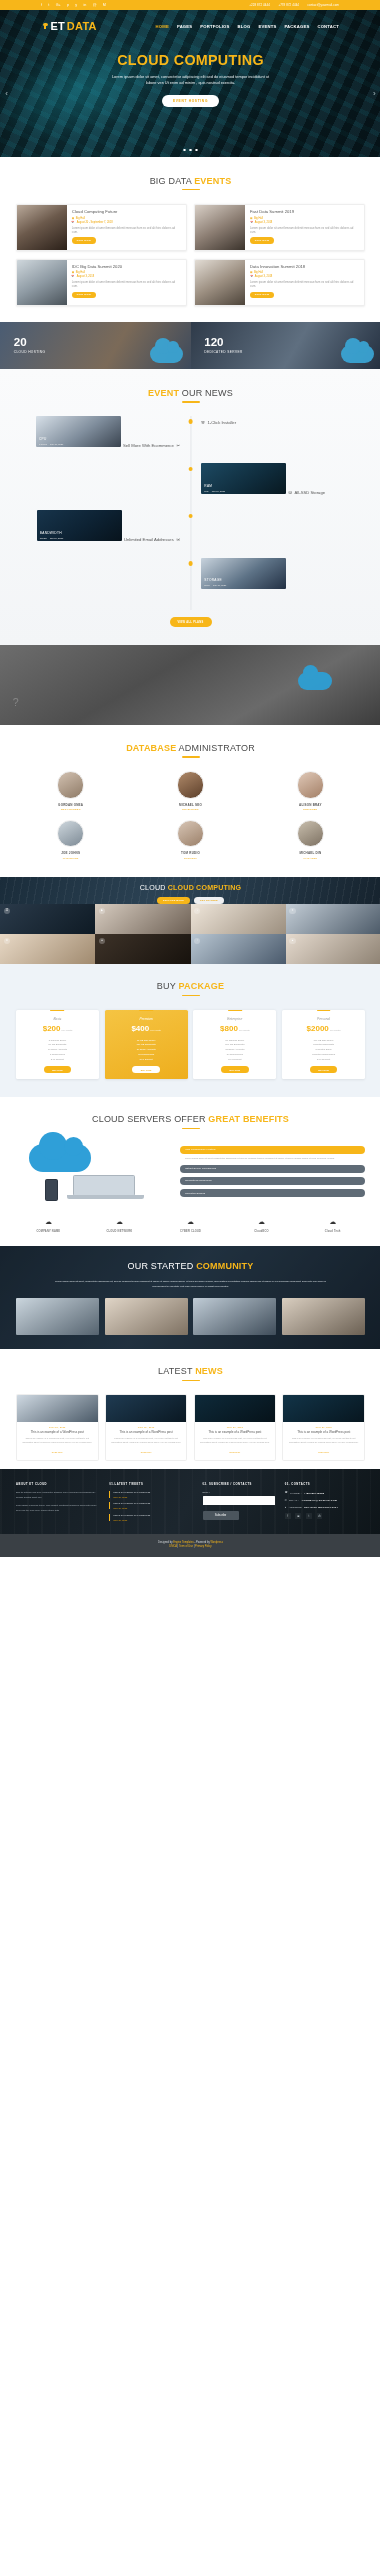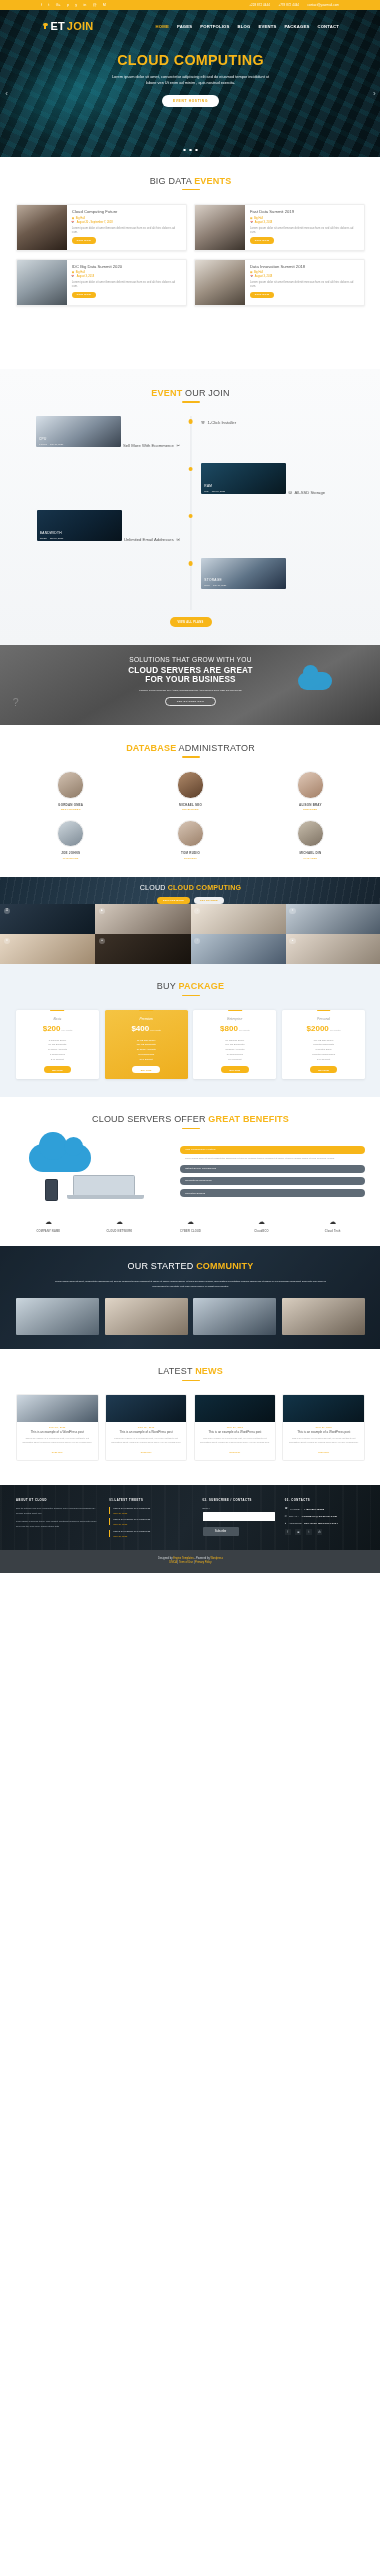--- a/index.html
+++ b/index.html
@@ -203,21 +203,21 @@
   .community .secTitle{position:relative;z-index:3;color:#fff}
   .comText{position:relative;z-index:3;margin:9.5px auto 0;width:285px;font-size:2.4px;color:#dfe6ea;line-height:1.95;text-align:center}
   .comPics{position:relative;z-index:3;display:grid;grid-template-columns:repeat(4,1fr);gap:5.3px;margin-top:8.5px}
   .comPic{height:37px;border-radius:1.1px}
   .cp1{background:linear-gradient(150deg,#cbd6de,#55636f)}
   .cp2{background:linear-gradient(150deg,#e0d5c7,#7e7162)}
   .cp3{background:linear-gradient(150deg,#c0ccd6,#3f4d5a)}
   .cp4{background:linear-gradient(150deg,#d9cec0,#6b6053)}
 
   
-  .news{padding:17px 0 24px;background:#fff}
+  .news{padding:17px 0 8px;background:#fff}
   .newsGrid{display:grid;grid-template-columns:repeat(4,1fr);gap:6.3px;margin-top:12.7px}
   .nCard{border:0.5px solid #eee;border-radius:1.6px;overflow:hidden;background:#fff}
   .nImg{height:27.5px}
   .n1{background:linear-gradient(150deg,#cfd9e2,#4b5a68)}
   .n2{background:linear-gradient(150deg,#1f3b52,#0a1822)}
   .n3{background:linear-gradient(150deg,#0e2a3a,#061219)}
   .n4{background:linear-gradient(150deg,#123448,#07161f)}
   .nBody{padding:4.2px 4.2px 5.3px;text-align:center}
   .nDate{font-size:2.2px;color:#f0a500;letter-spacing:0.2px}
   .nTitle{font-size:3px;color:#555;margin-top:2.1px;line-height:1.4}
@@ -264,21 +264,21 @@
     <span>+778 872 4444</span>
     <span>contact@yourmail.com</span>
   </div>
 </div>
 
 <div class="hero">
   <div class="navbar">
     <div class="logo">
       <span class="mark"></span>
       <span class="t1">ET</span>
-      <span class="t2">JOIN</span>
+      <span class="t2">DATA</span>
     </div>
     <div class="nav">
       <a href="#" class="active">HOME</a>
       <a href="#">PAGES</a>
       <a href="#">PORTFOLIOS</a>
       <a href="#">BLOG</a>
       <a href="#">EVENTS</a>
       <a href="#">PACKAGES</a>
       <a href="#">CONTACT</a>
     </div>
@@ -366,26 +366,36 @@
             </div>
           <div class="evText">Lorem ipsum dolor sit amet bmeam deleniti mnesarchum ex sed alii hinc dolores ad cum.</div>
           <div class="joinBtn">JOIN NOW</div>
         </div>
       </div>
     </div>
   </div>
 </div>
 
 <div class="counters">
+  <div class="cnt c1">
+    <div class="cloud"></div>
+    <div class="cntNum">20</div>
+    <div class="cntLbl">CLOUD HOSTING</div>
+  </div>
+  <div class="cnt c2">
+    <div class="cloud"></div>
+    <div class="cntNum">120</div>
+    <div class="cntLbl">DEDICATED SERVER</div>
+  </div>
 </div>
 
 <div class="plan">
   <div class="wrap">
     <div class="secTitle">
-      <b>EVENT</b><span> OUR JOIN</span>
+      <b>EVENT</b><span> OUR NEWS</span>
     </div>
     <div class="rule"></div>
 
     <div class="timeline">
       <div class="tRow">
         <div class="tDot"></div>
         <div class="tSide tLeft">
           <div class="tImg im1">
             <div class="cap">CPU</div>
             <div class="sub">
@@ -457,27 +467,20 @@
       </div>
     </div>
 
     <div class="planBtn">VIEW ALL PLANS</div>
   </div>
 </div>
 
 <div class="solutions">
   <div class="qmark">?</div>
   <div class="solCloud"></div>
-  <div class="solInner">
-    <div class="solT1">SOLUTIONS THAT GROW WITH YOU</div>
-    <div class="solT2">CLOUD SERVERS ARE GREAT</div>
-    <div class="solT3">FOR YOUR BUSINESS</div>
-    <div class="solSub">LOREM IPSUM DOLOR SIT AMET, CONSECTETUR ADIPISCING ELIT SED DO EIUSMOD</div>
-    <div class="solBtn">GET STARTED NOW</div>
-  </div>
 </div>
 
 <div class="team">
   <div class="wrap">
     <div class="secTitle">
       <b>DATABASE</b><span> ADMINISTRATOR</span>
     </div>
     <div class="rule"></div>
     <div class="teamGrid">
       <div class="member">

